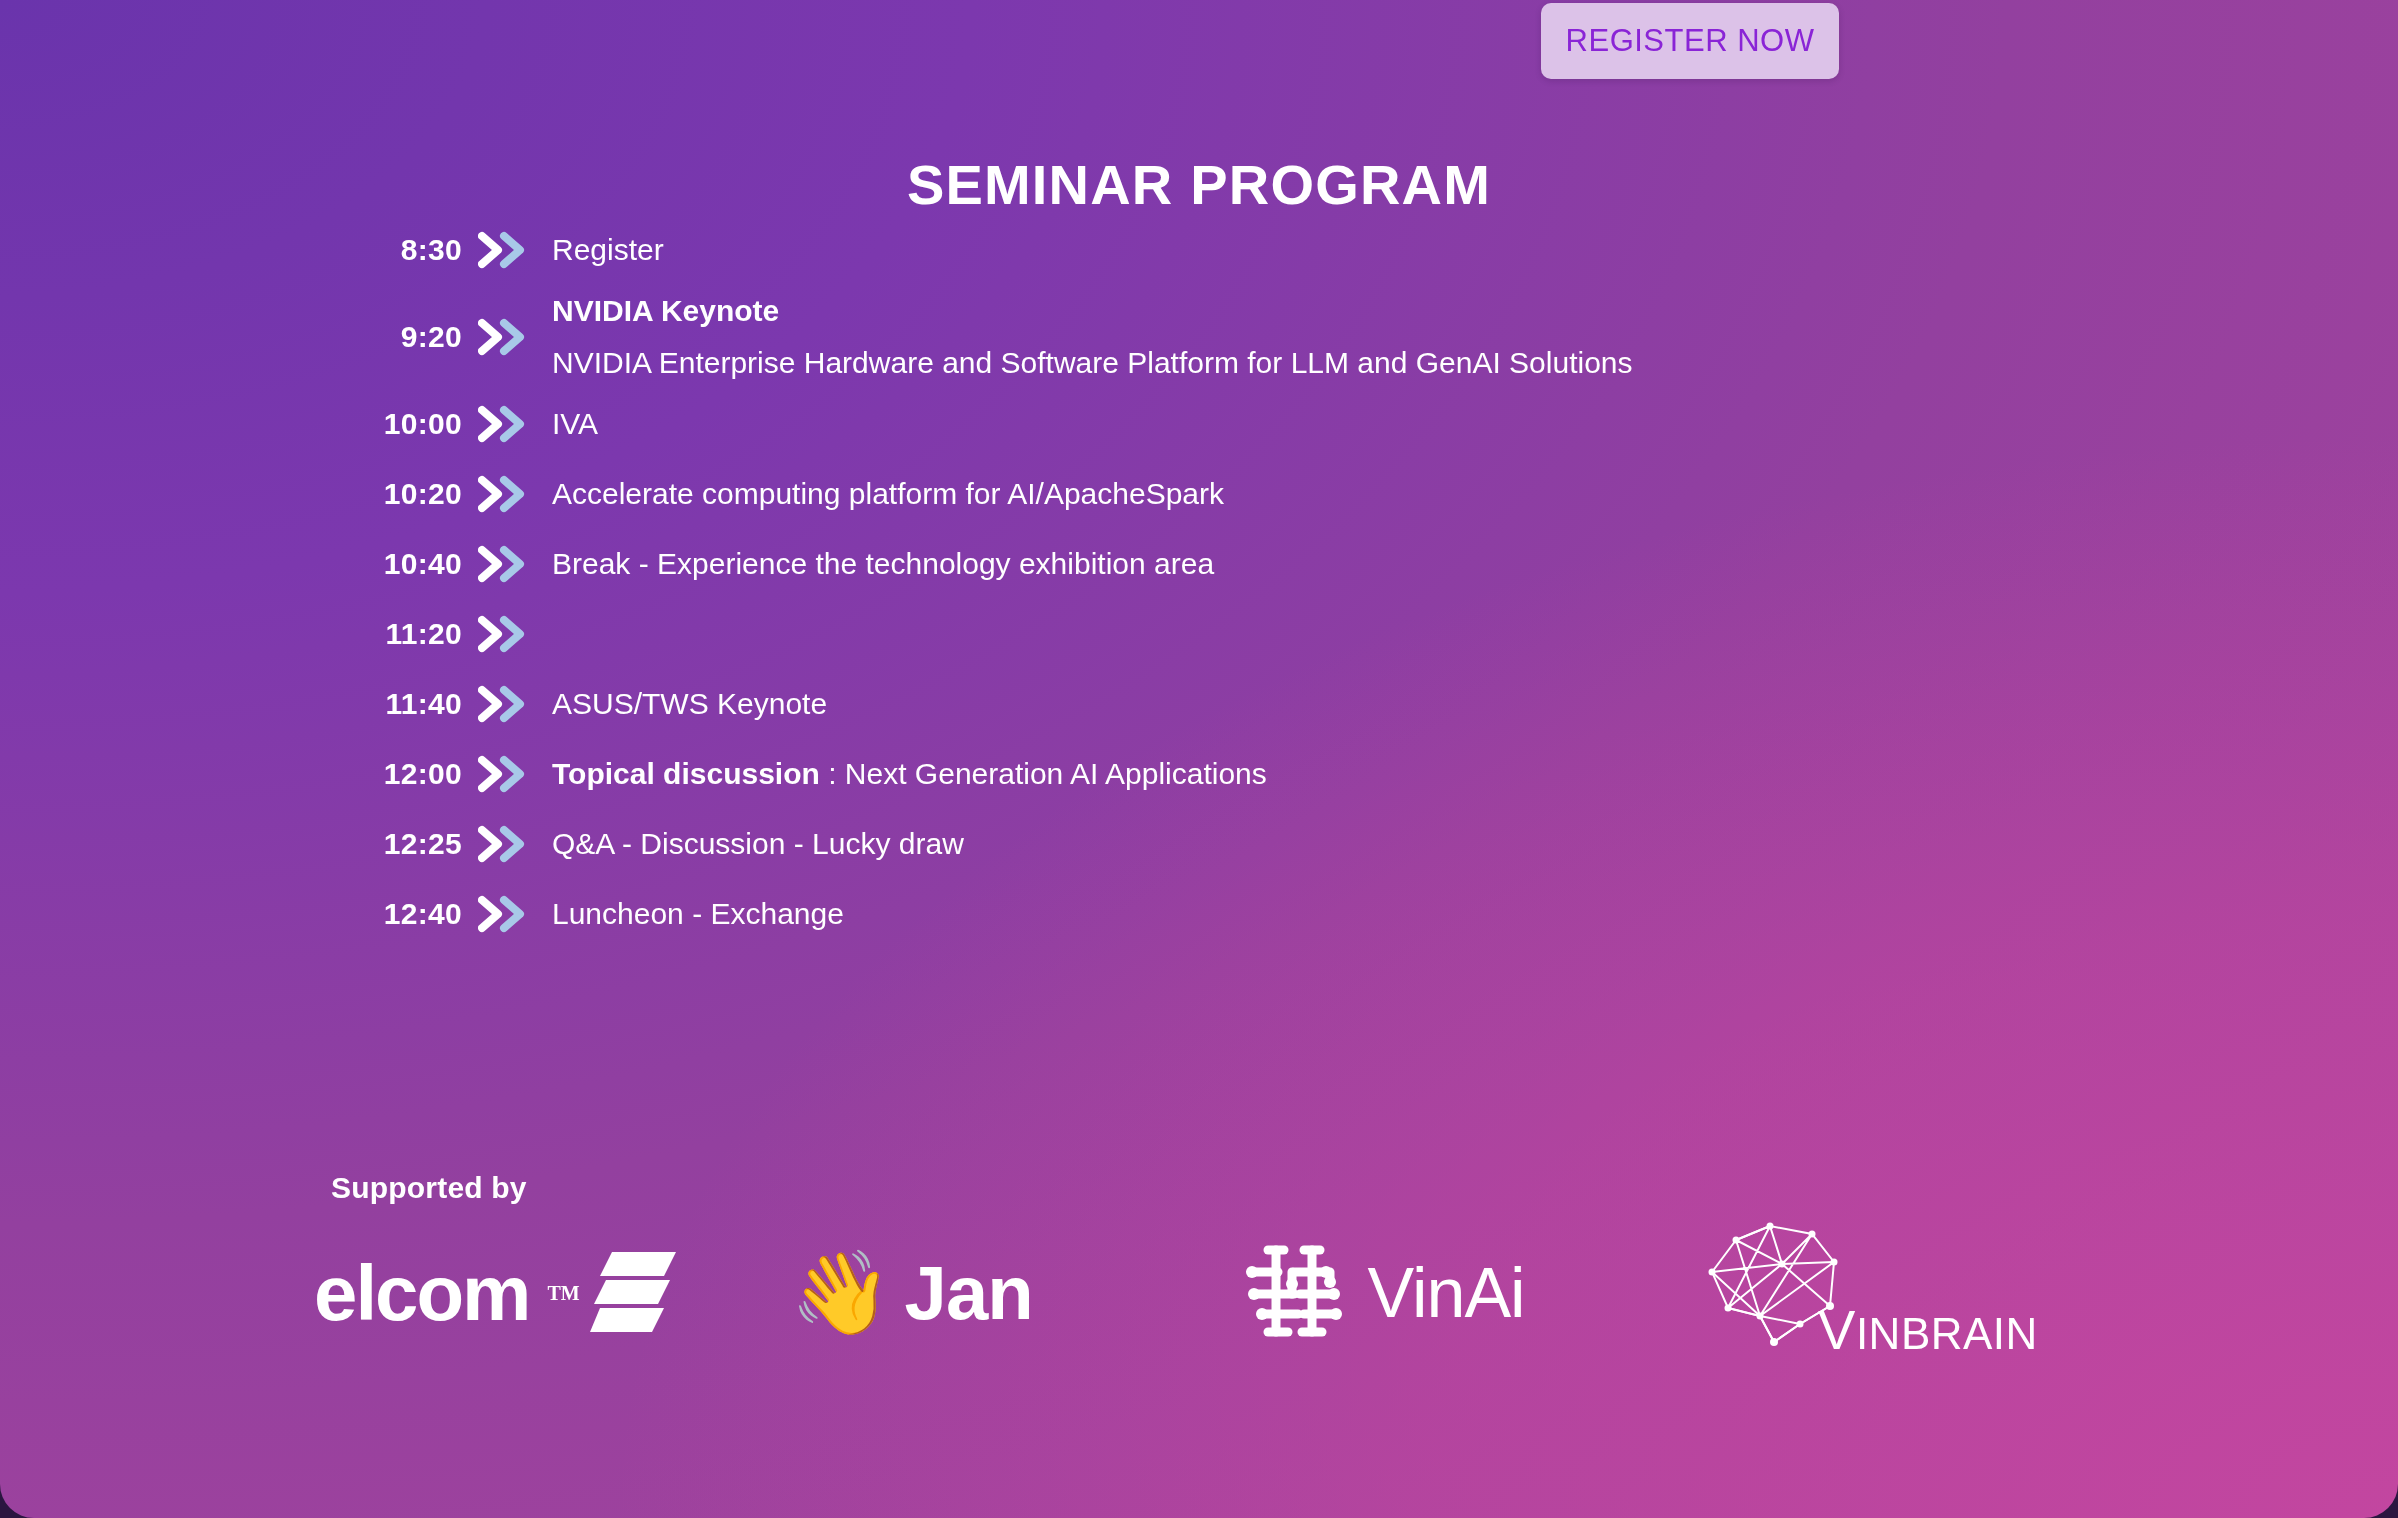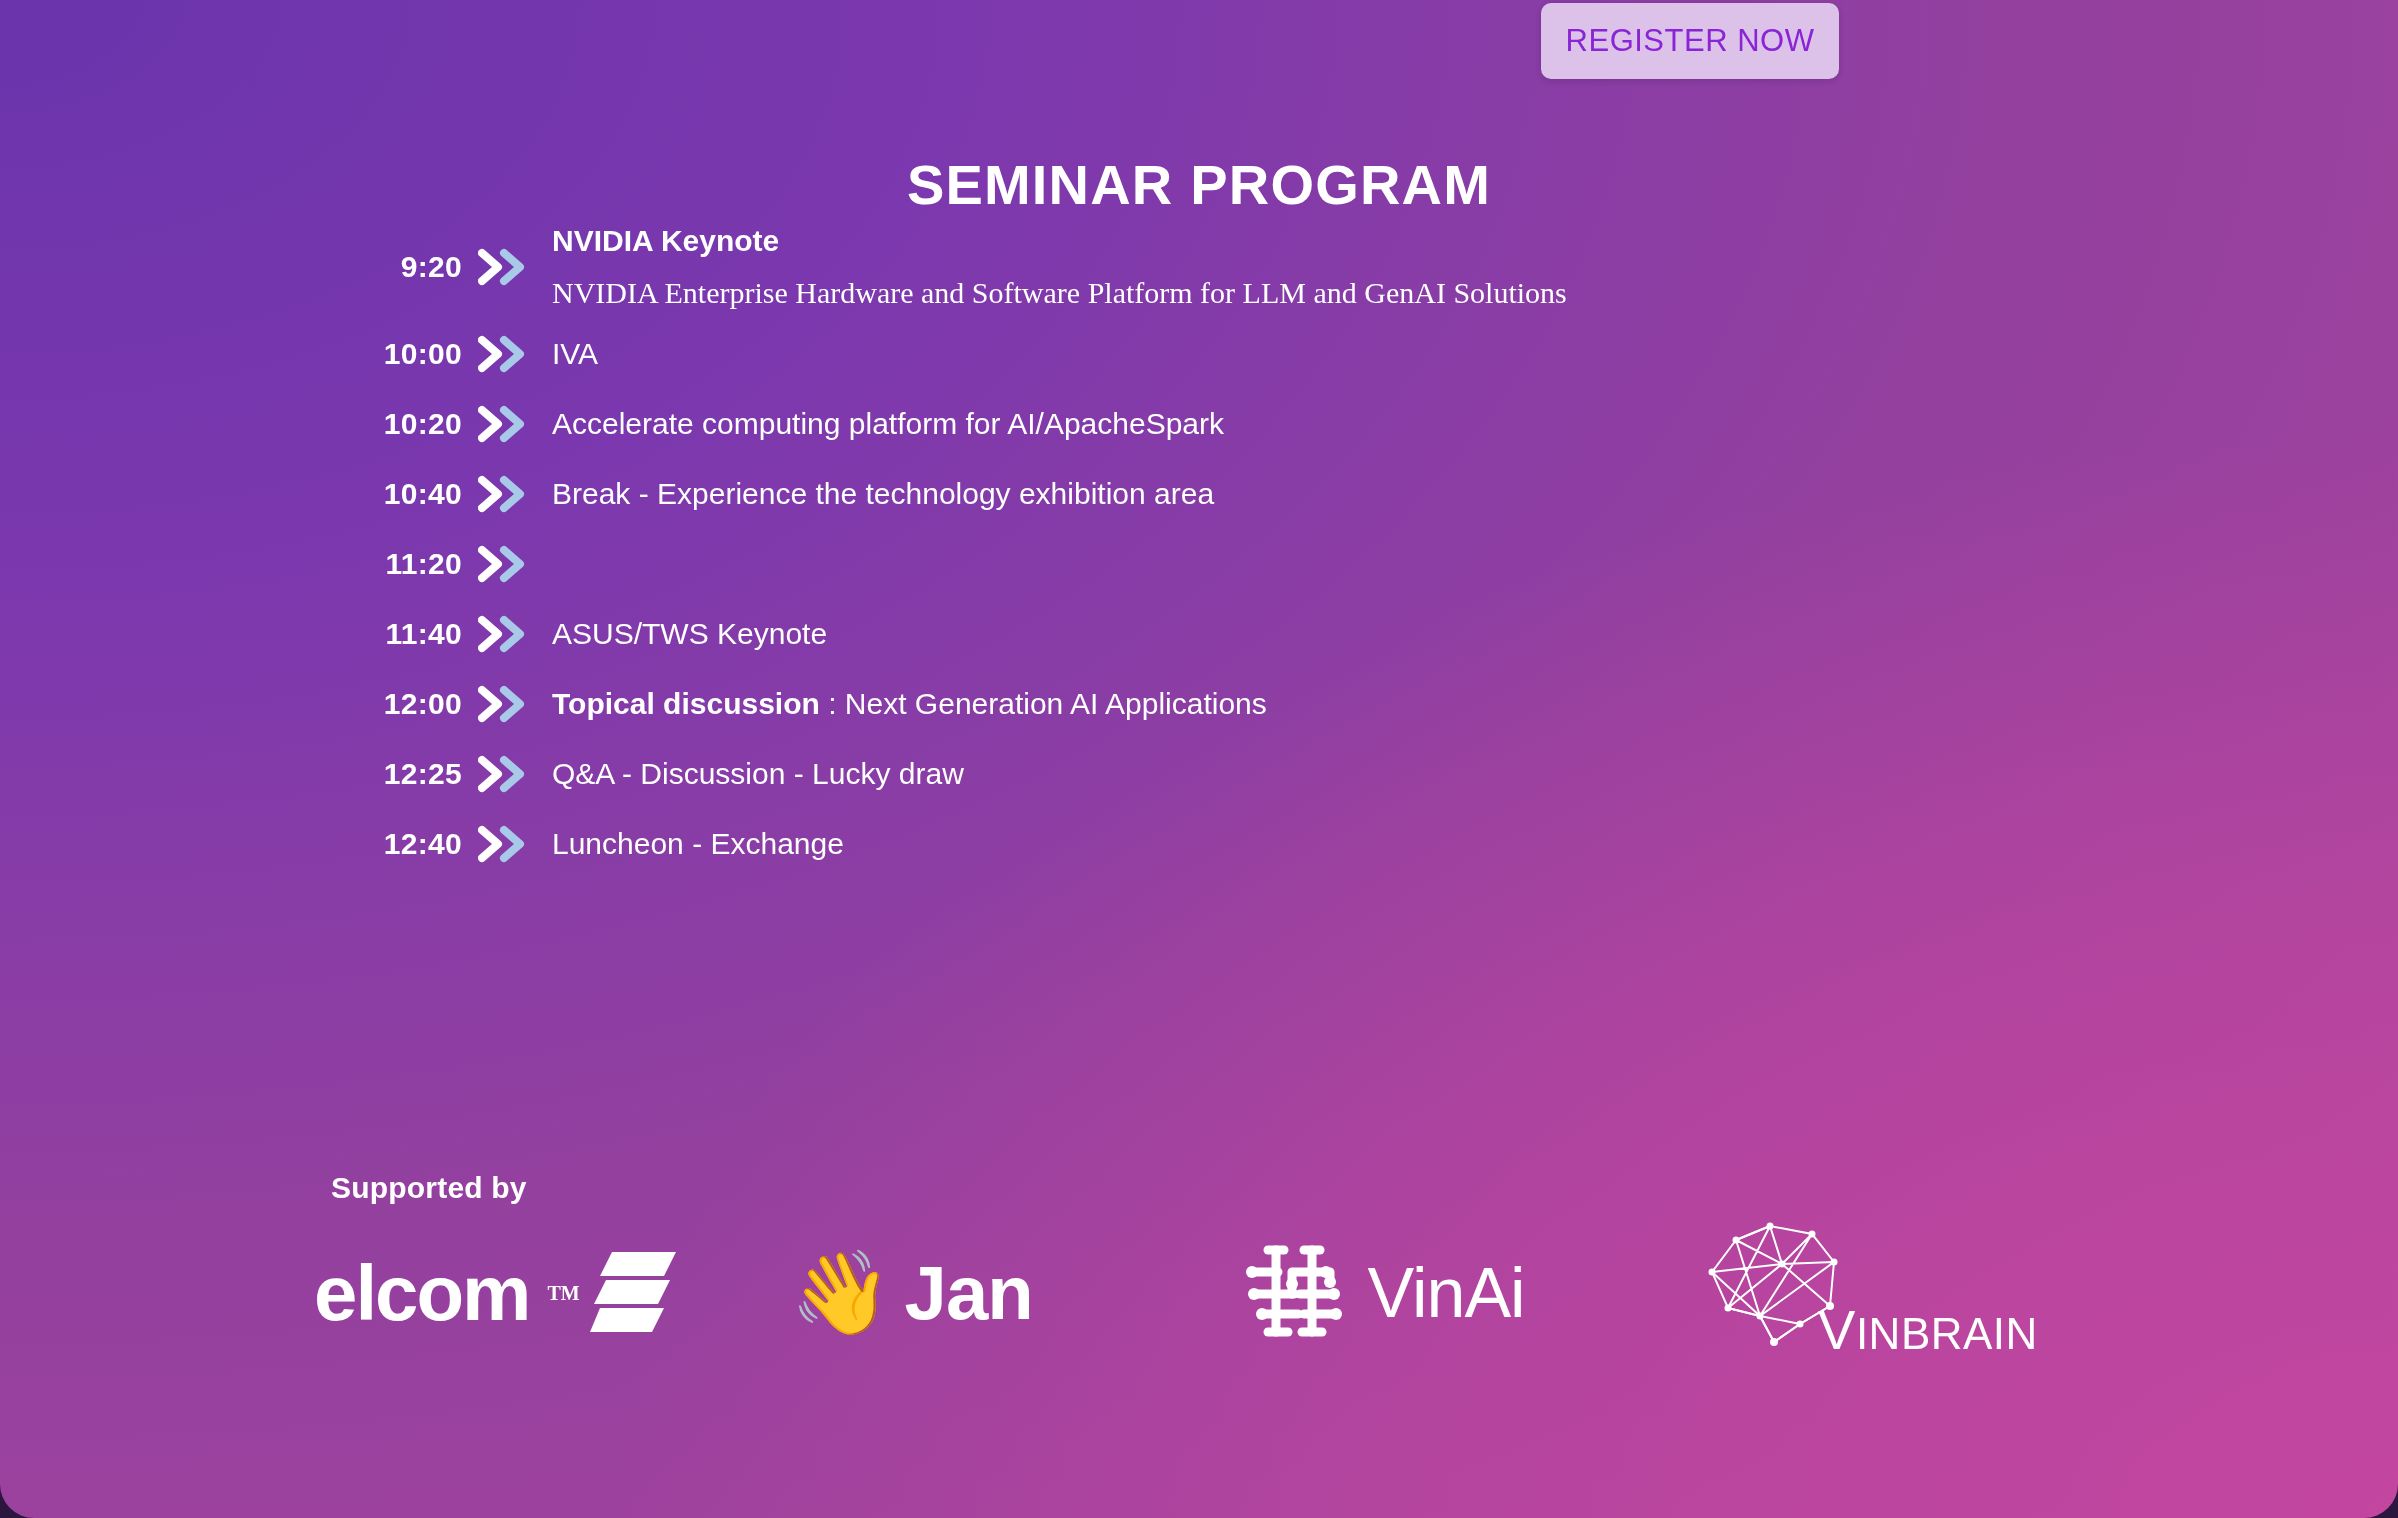--- a/index.html
+++ b/index.html
@@ -97,21 +97,20 @@
     line-height: 1.28;
     font-weight: 400;
   }
   .sched-title.bold { font-weight: bold; }
   .sched-sub {
     color: #ffffff;
     font-size: 30px;
     line-height: 1.3;
     font-weight: 400;
     margin-top: 12px;
-    font-family: Liberation Serif, serif;
   }
   .sched-row.tall { min-height: 104px; }
   .inline-bold { font-weight: bold; }
 
   
   #supported-label {
     position: absolute;
     left: 331px;
     top: 1171px;
     color: #ffffff;
@@ -194,20 +193,33 @@
 </head>
 <body>
 
 <div id="slide">
 
   <button id="register-btn">REGISTER NOW</button>
 
   <h1 id="page-title">SEMINAR PROGRAM</h1>
 
   <div id="schedule">
+      <div class="sched-row">
+        <div class="sched-time">8:30</div>
+        <div class="sched-chev">
+          <svg width="52" height="40" viewBox="0 0 52 40" aria-hidden="true">
+      <g filter="url(#g)"></g>
+      <path d="M4,6 L20,20 L4,34" stroke="#ffffff" stroke-width="8" fill="none" stroke-linecap="round" stroke-linejoin="round"></path>
+      <path d="M26,6 L42,20 L26,34" stroke="#a8c9e8" stroke-width="8" fill="none" stroke-linecap="round" stroke-linejoin="round"></path>
+    </svg>
+        </div>
+        <div class="sched-body">
+          <div class="sched-title">Register</div>
+        </div>
+      </div>
       <div class="sched-row tall">
         <div class="sched-time">9:20</div>
         <div class="sched-chev">
           <svg width="52" height="40" viewBox="0 0 52 40" aria-hidden="true">
       <g filter="url(#g)"></g>
       <path d="M4,6 L20,20 L4,34" stroke="#ffffff" stroke-width="8" fill="none" stroke-linecap="round" stroke-linejoin="round"></path>
       <path d="M26,6 L42,20 L26,34" stroke="#a8c9e8" stroke-width="8" fill="none" stroke-linecap="round" stroke-linejoin="round"></path>
     </svg>
         </div>
         <div class="sched-body">

